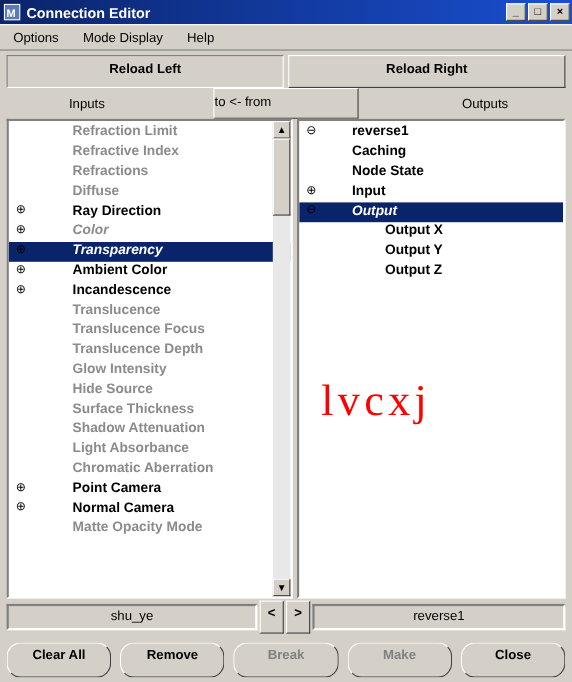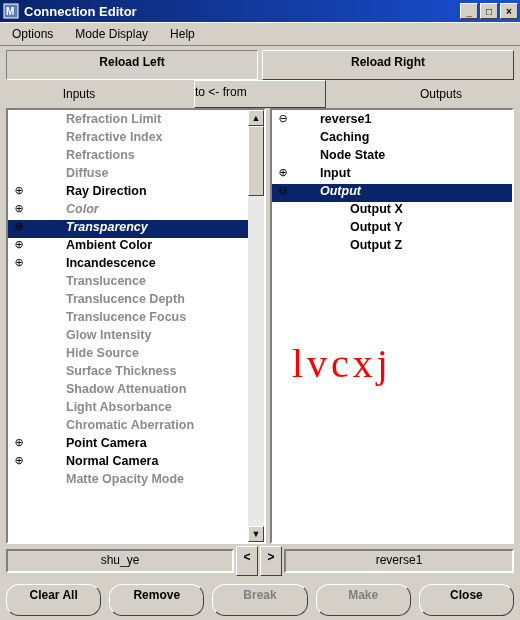--- a/index.html
+++ b/index.html
@@ -276,25 +276,25 @@
           <div class="row blue has-exp">
             <span class="exp">⊕</span>
             <span class="txt">Incandescence</span>
           </div>
           <div class="row grey">
             <span class="exp"></span>
             <span class="txt">Translucence</span>
           </div>
           <div class="row grey">
             <span class="exp"></span>
+            <span class="txt">Translucence Focus</span>
+          </div>
+          <div class="row grey">
+            <span class="exp"></span>
             <span class="txt">Translucence Depth</span>
-          </div>
-          <div class="row grey">
-            <span class="exp"></span>
-            <span class="txt">Translucence Focus</span>
           </div>
           <div class="row grey">
             <span class="exp"></span>
             <span class="txt">Glow Intensity</span>
           </div>
           <div class="row grey">
             <span class="exp"></span>
             <span class="txt">Hide Source</span>
           </div>
           <div class="row grey">

